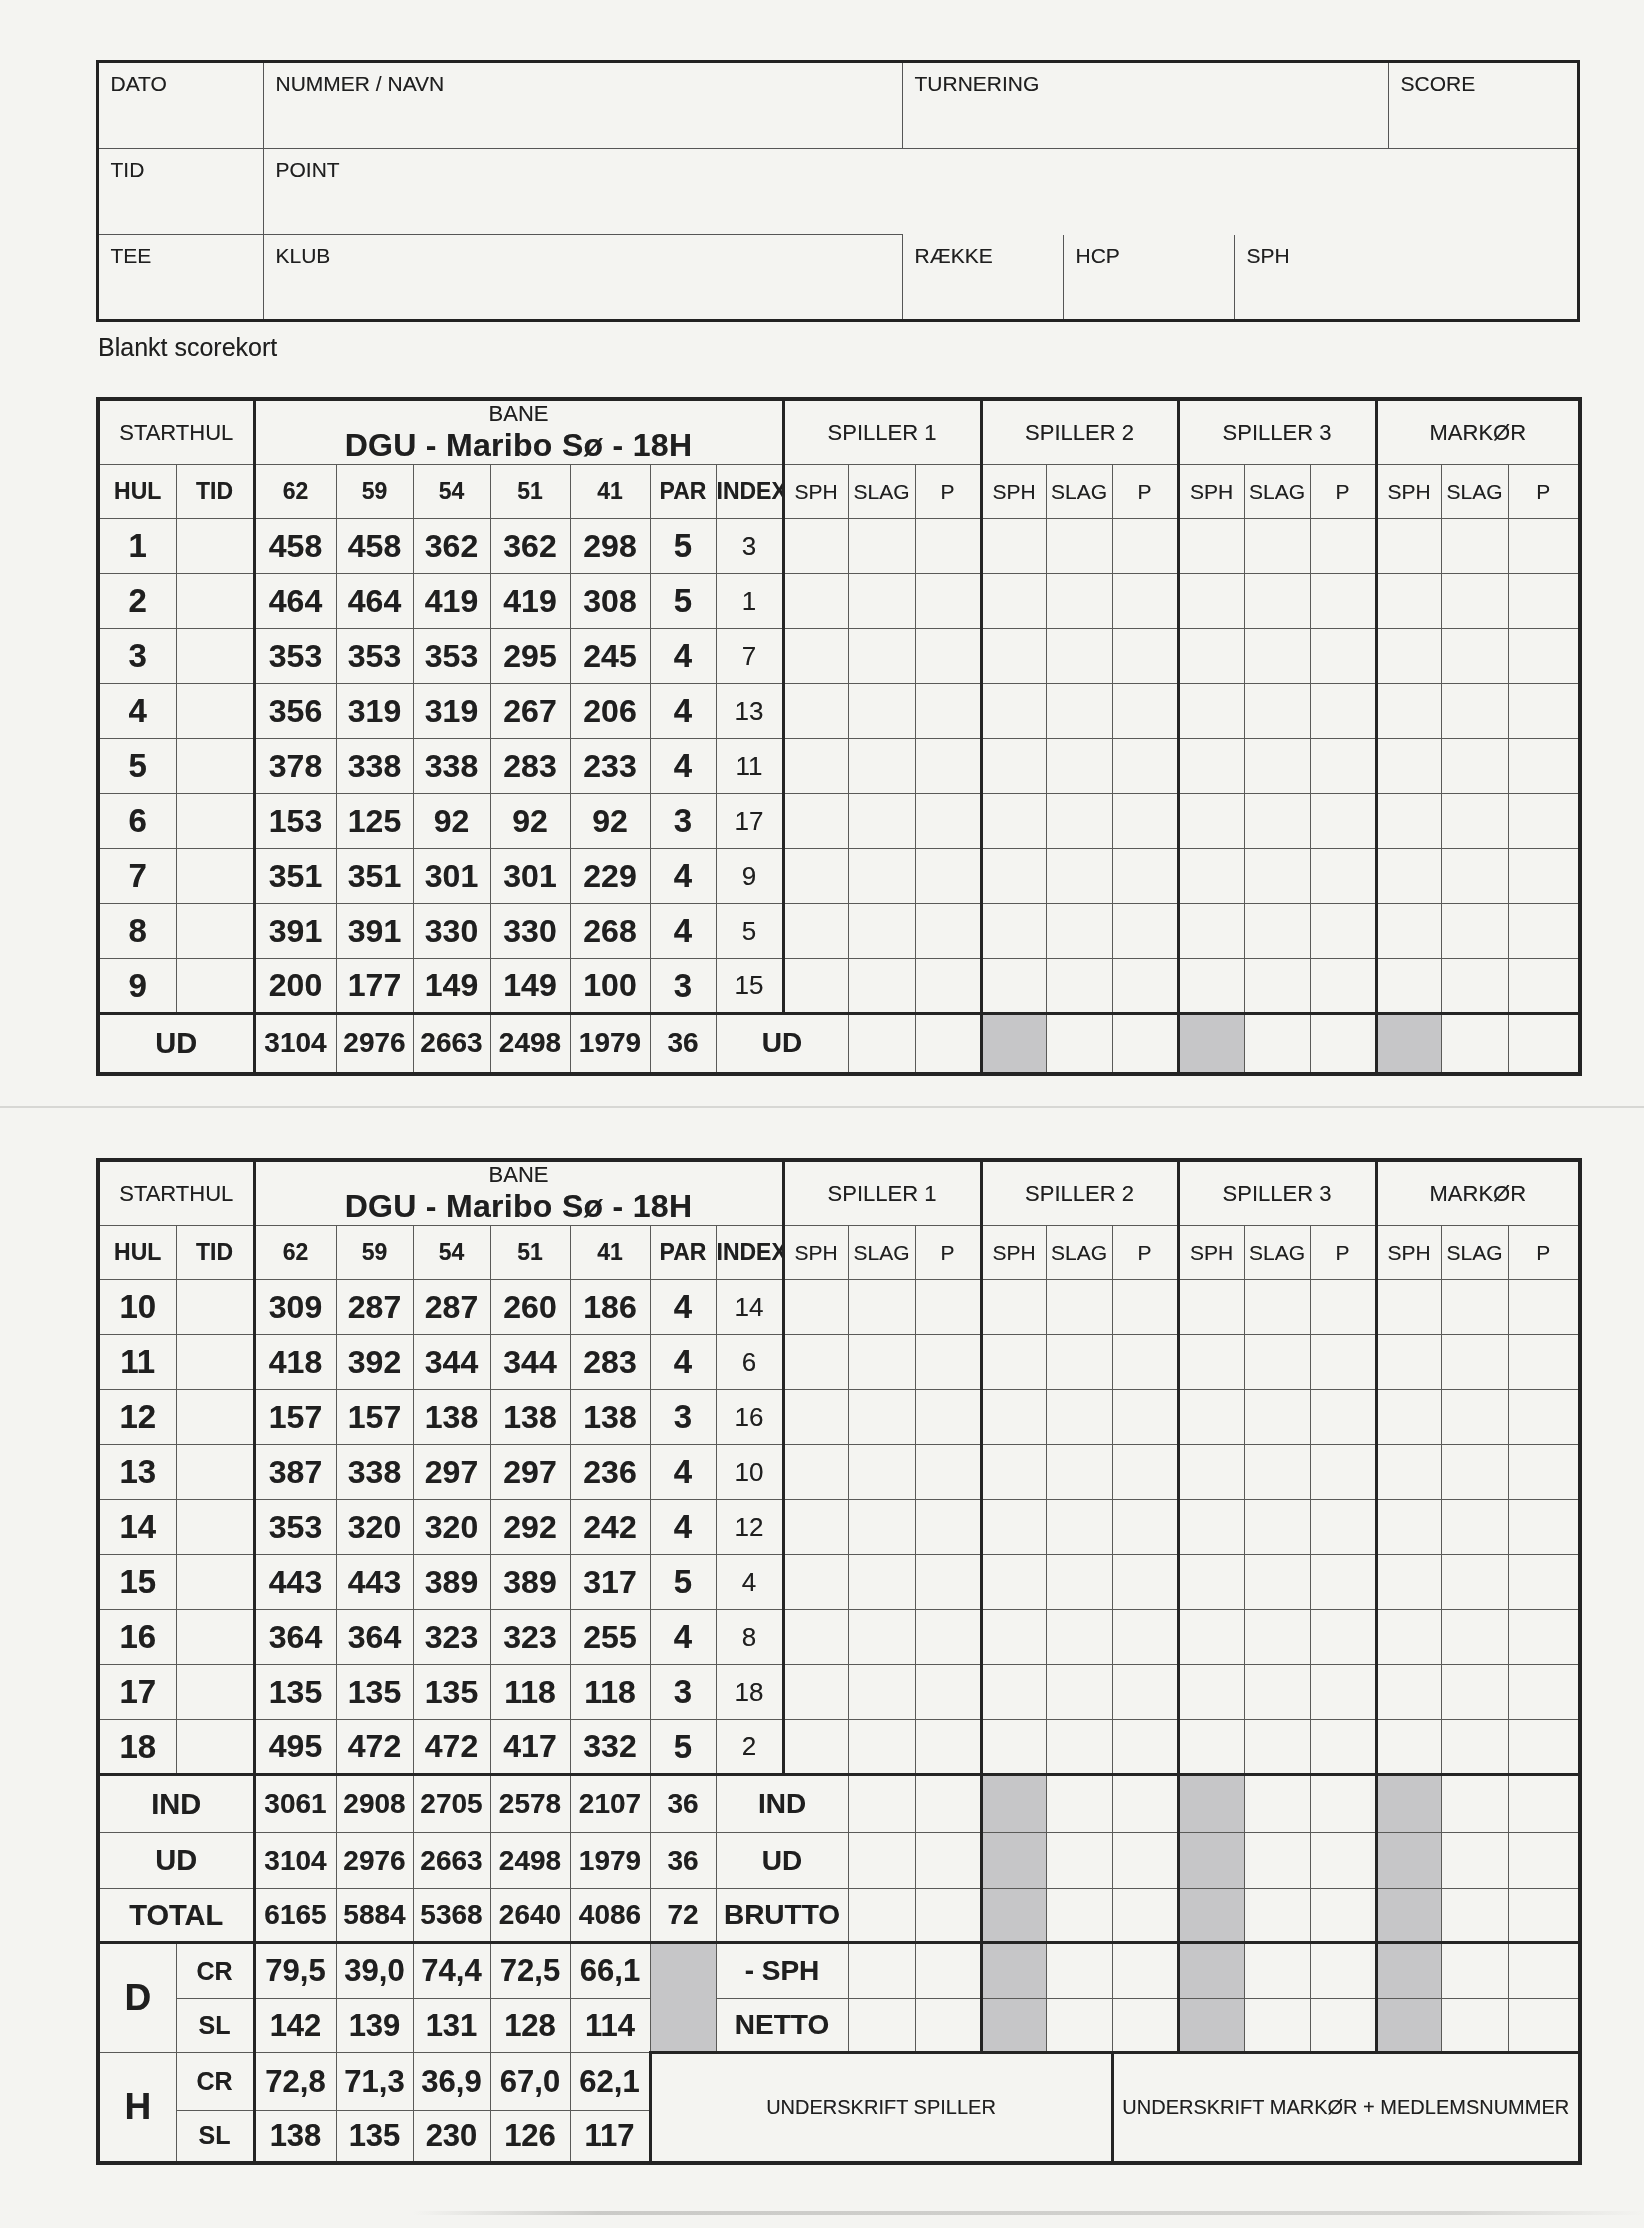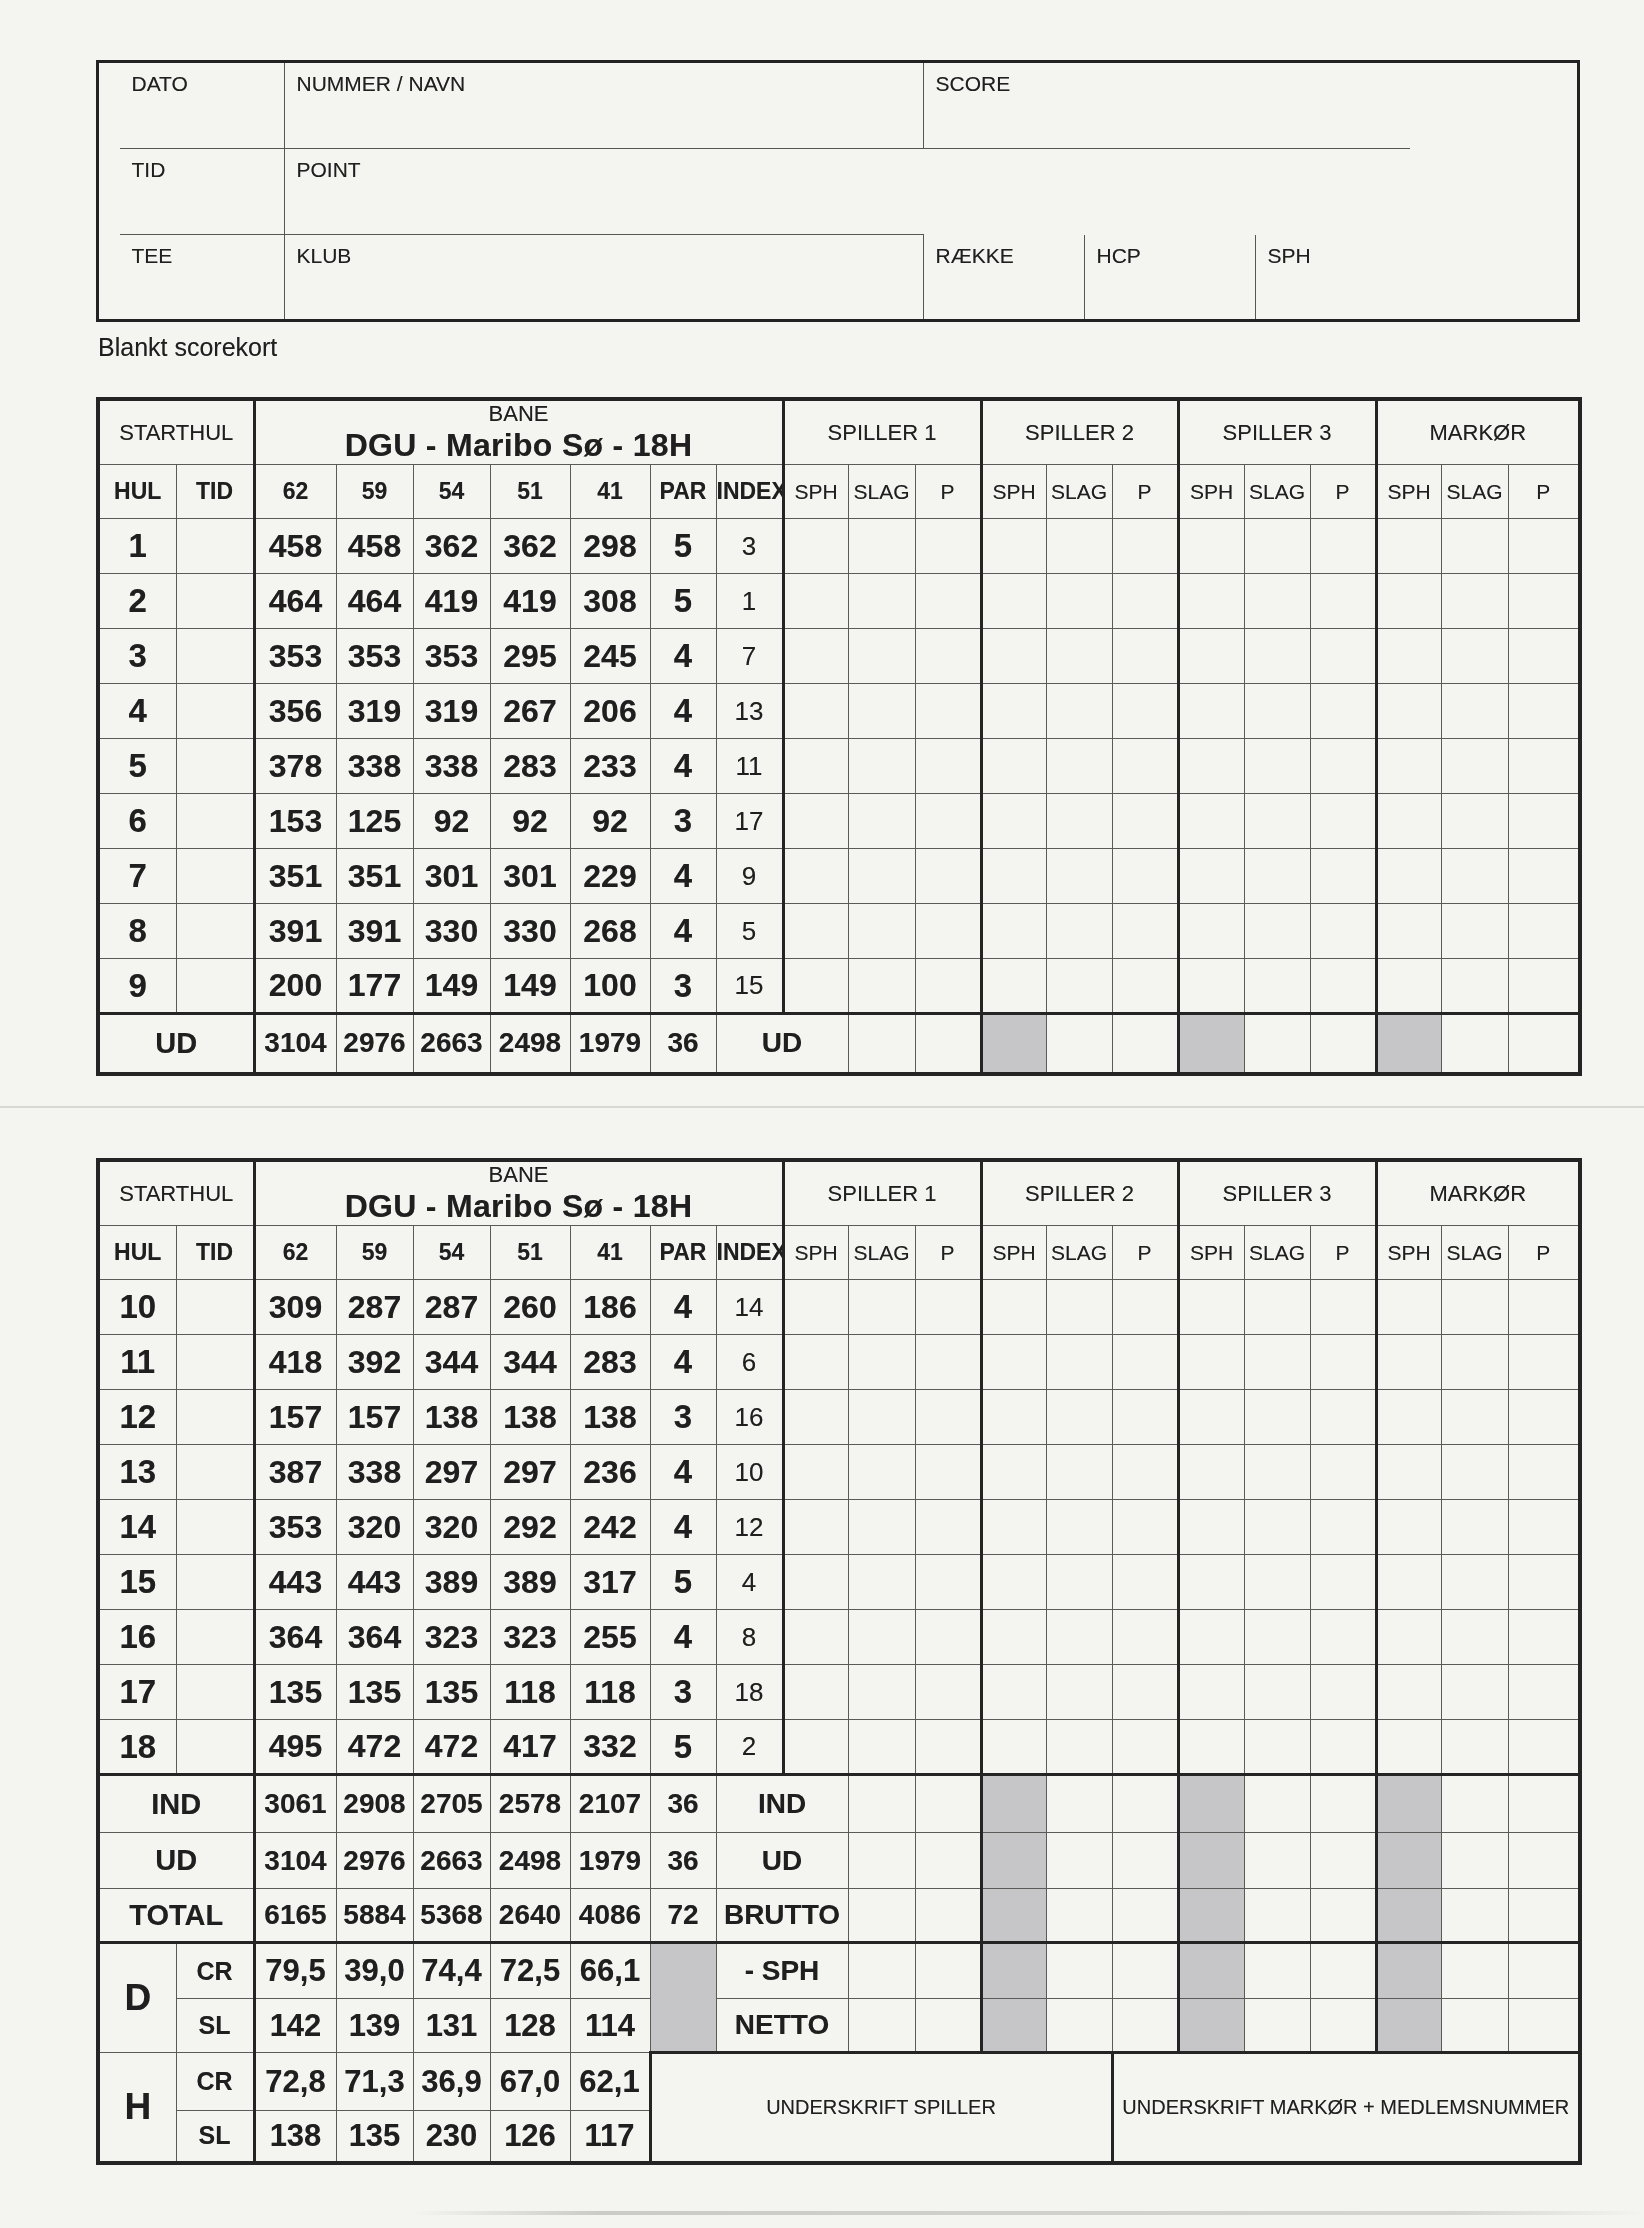--- a/index.html
+++ b/index.html
@@ -8,21 +8,21 @@
     background:#f4f4f1;
     font-family:"Liberation Sans", sans-serif;
     color:#1f1f1f;
     text-shadow:0 0 0.5px rgba(40,40,40,.45);
   }
   .sheet{position:absolute;inset:0;}
 
   
   .info{
     position:absolute;left:96px;top:60px;width:1484px;height:262px;
-    border:3.8px solid #222;box-sizing:border-box;display:flex;flex-direction:column;padding-left:21px;
+    border:3.8px solid #222;box-sizing:border-box;display:flex;flex-direction:column;
   }
   .info-row{display:grid;}
   .info .r1,.info .r2{height:86px;grid-template-columns:165px 639px 486px 1fr;}
   .info .r3{flex:1;grid-template-columns:165px 639px 161px 171px 1fr;}
   .icell{
     border-right:1.5px solid #565656;border-bottom:1.5px solid #565656;
     padding:8.6px 11.5px;font-size:21px;box-sizing:border-box;overflow:hidden;
   }
   .icell.last{border-right:none;}
   .r3 .icell{border-bottom:none;}
@@ -87,20 +87,21 @@
 </style>
 </head>
 <body>
 
 <div class="sheet">
 
   <div class="info">
     <div class="info-row r1">
       <div class="icell"><span>DATO</span></div>
       <div class="icell"><span>NUMMER / NAVN</span></div>
+      <div class="icell"><span>TURNERING</span></div>
       <div class="icell last"><span>SCORE</span></div>
     </div>
     <div class="info-row r2">
       <div class="icell"><span>TID</span></div>
       <div class="icell last"><span>POINT</span></div>
     </div>
     <div class="info-row r3">
       <div class="icell"><span>TEE</span></div>
       <div class="icell"><span>KLUB</span></div>
       <div class="icell"><span>RÆKKE</span></div>

